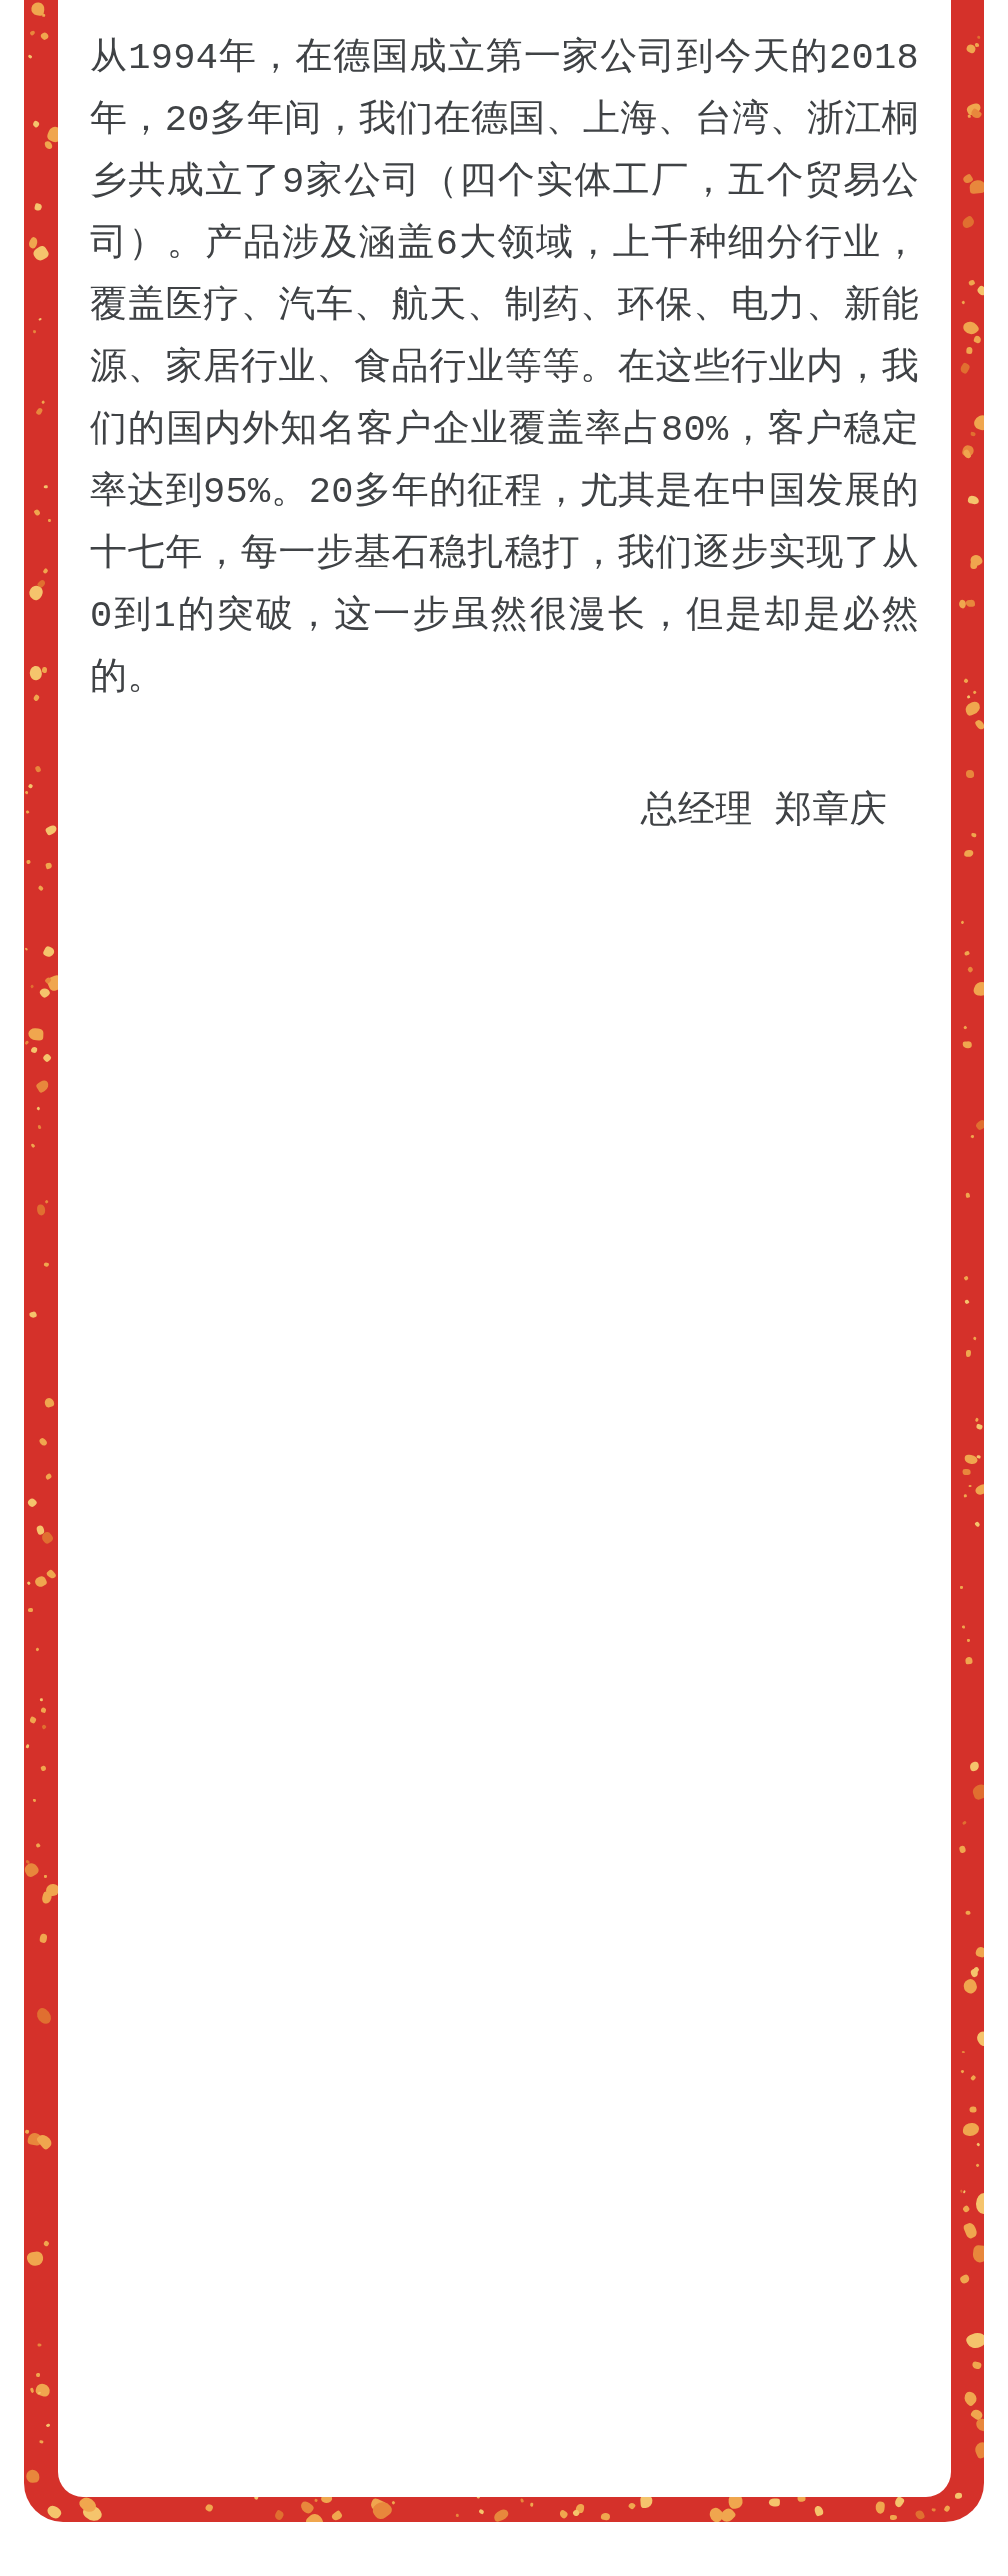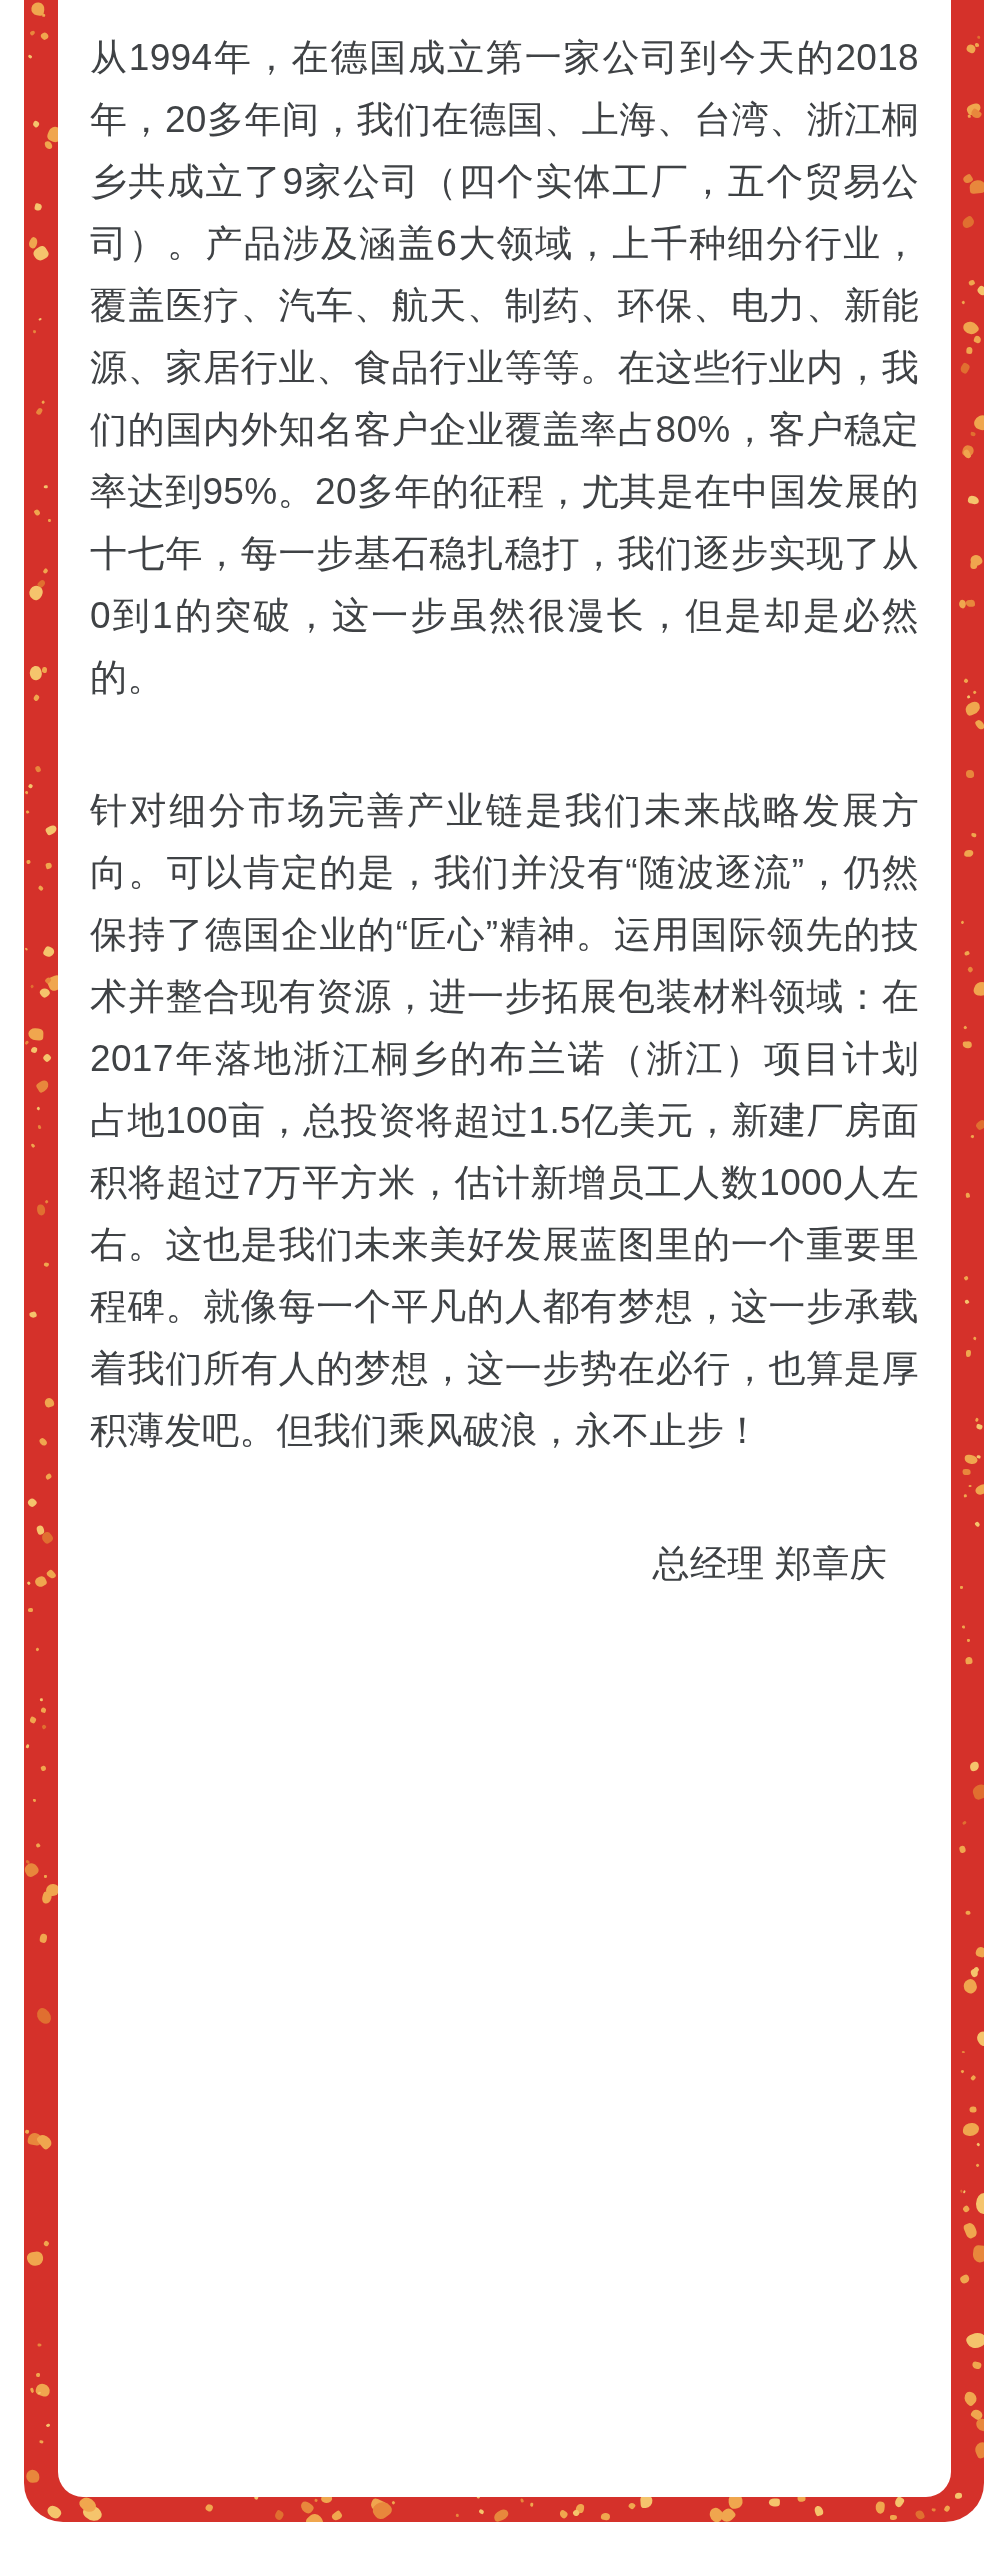--- a/index.html
+++ b/index.html
@@ -34,20 +34,21 @@
     position:absolute;
     display:block;
   }
   
   .card{
     position:absolute;
     left:34px;right:33px;top:0;bottom:25px;
     background:var(--page-bg);
     border-bottom-left-radius:25px;
     border-bottom-right-radius:25px;
+    font-family:Liberation Mono, monospace;
   }
   .content{
     position:absolute;inset:0;
     padding:26.5px 32px 0 32px;
     color:var(--text-color);
     font-size:37px;
     line-height:62px;
     letter-spacing:0.3px;
   }
   .para{
@@ -285,20 +286,19 @@
         <span class="speckle" style="background: rgb(224, 111, 48); width: 8.1px; height: 8.7px; left: 251px; top: 2511px; border-radius: 57.1491% 63.6461% 34.9354% 59.4386%; transform: rotate(211deg);"></span>
         <span class="speckle" style="background: rgb(232, 135, 60); width: 16px; height: 18px; left: 350px; top: 2501px; border-radius: 67.2922% 36.6516% 46.979% 48.6419%; transform: rotate(54deg);"></span>
         <span class="speckle" style="background: rgb(245, 196, 108); width: 12.5px; height: 12.4px; left: 616px; top: 2495px; border-radius: 53.1861% 65.9704% 32.916% 42.3787%; transform: rotate(86deg);"></span>
         <span class="speckle" style="background: rgb(240, 166, 78); width: 8.5px; height: 7px; left: 577px; top: 2513px; border-radius: 62.368% 57.6791% 44.5744% 38.644%; transform: rotate(7deg);"></span>
         <span class="speckle" style="background: rgb(240, 166, 78); width: 14.5px; height: 17px; left: 284px; top: 2514px; border-radius: 33.4914% 53.6355% 61.6298% 40.6642%; transform: rotate(316deg);"></span>
       </div>
     <div class="card">
       <div class="content">
         <div id="paragraphs">
             <p class="para">从1994年，在德国成立第一家公司到今天的2018年，20多年间，我们在德国、上海、台湾、浙江桐乡共成立了9家公司（四个实体工厂，五个贸易公司）。产品涉及涵盖6大领域，上千种细分行业，覆盖医疗、汽车、航天、制药、环保、电力、新能源、家居行业、食品行业等等。在这些行业内，我们的国内外知名客户企业覆盖率占80%，客户稳定率达到95%。20多年的征程，尤其是在中国发展的十七年，每一步基石稳扎稳打，我们逐步实现了从0到1的突破，这一步虽然很漫长，但是却是必然的。</p>
-            <p class="para">针对细分市场完善产业链是我们未来战略发展方向。可以肯定的是，我们并没有“随波逐流”，仍然保持了德国企业的“匠心”精神。运用国际领先的技术并整合现有资源，进一步拓展包装材料领域：在2017年落地浙江桐乡的布兰诺（浙江）项目计划占地100亩，总投资将超过1.5亿美元，新建厂房面积将超过7万平方米，估计新增员工人数1000人左右。这也是我们未来美好发展蓝图里的一个重要里程碑。就像每一个平凡的人都有梦想，这一步承载着我们所有人的梦想，这一步势在必行，也算是厚积薄发吧。但我们乘风破浪，永不止步！</p>
           </div>
         <div class="signature">总经理 郑章庆</div>
       </div>
     </div>
   </div>
 </div>
 
 
 </body></html>

